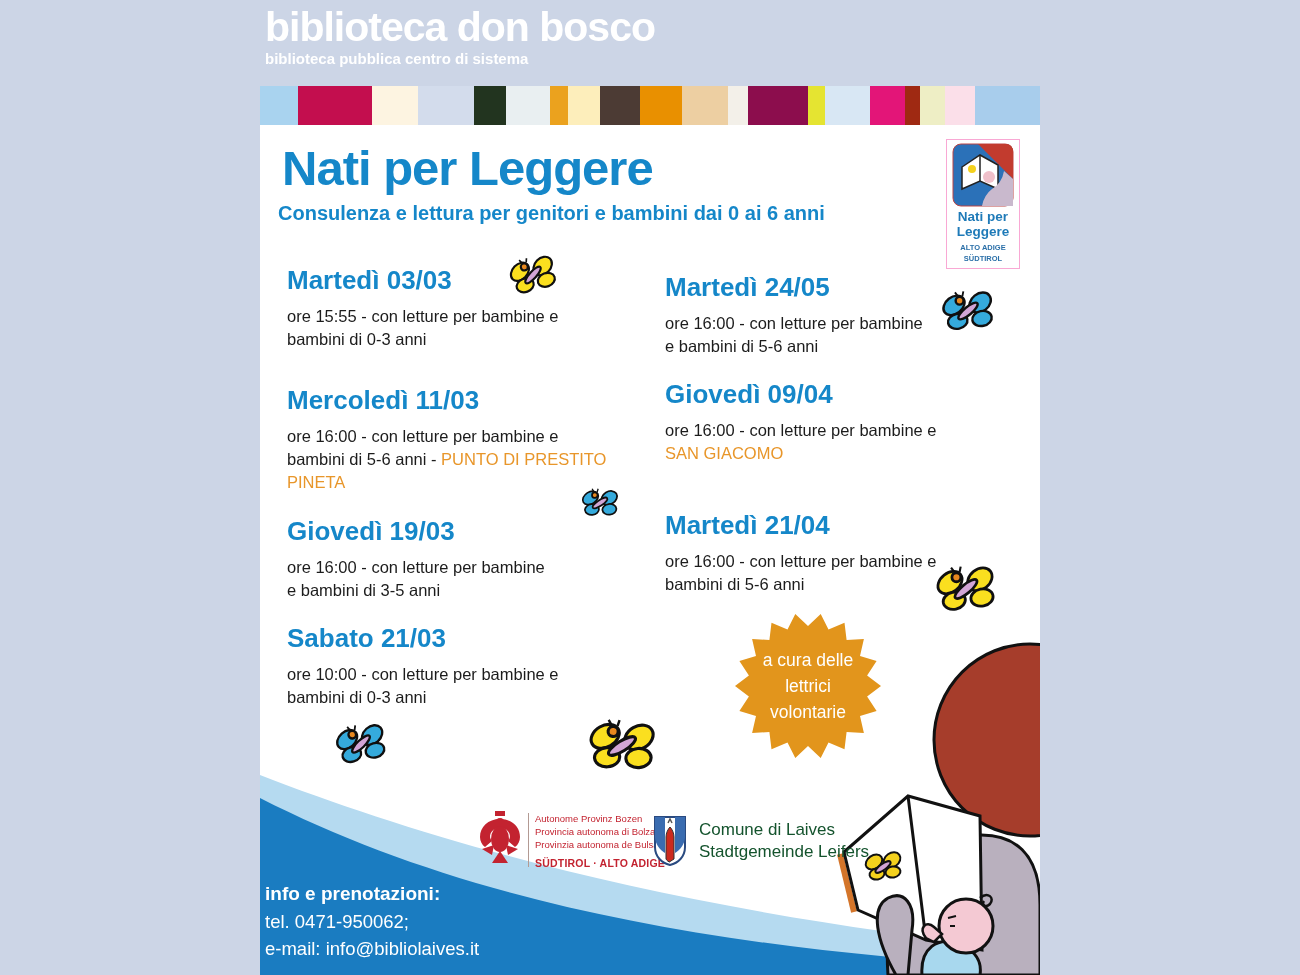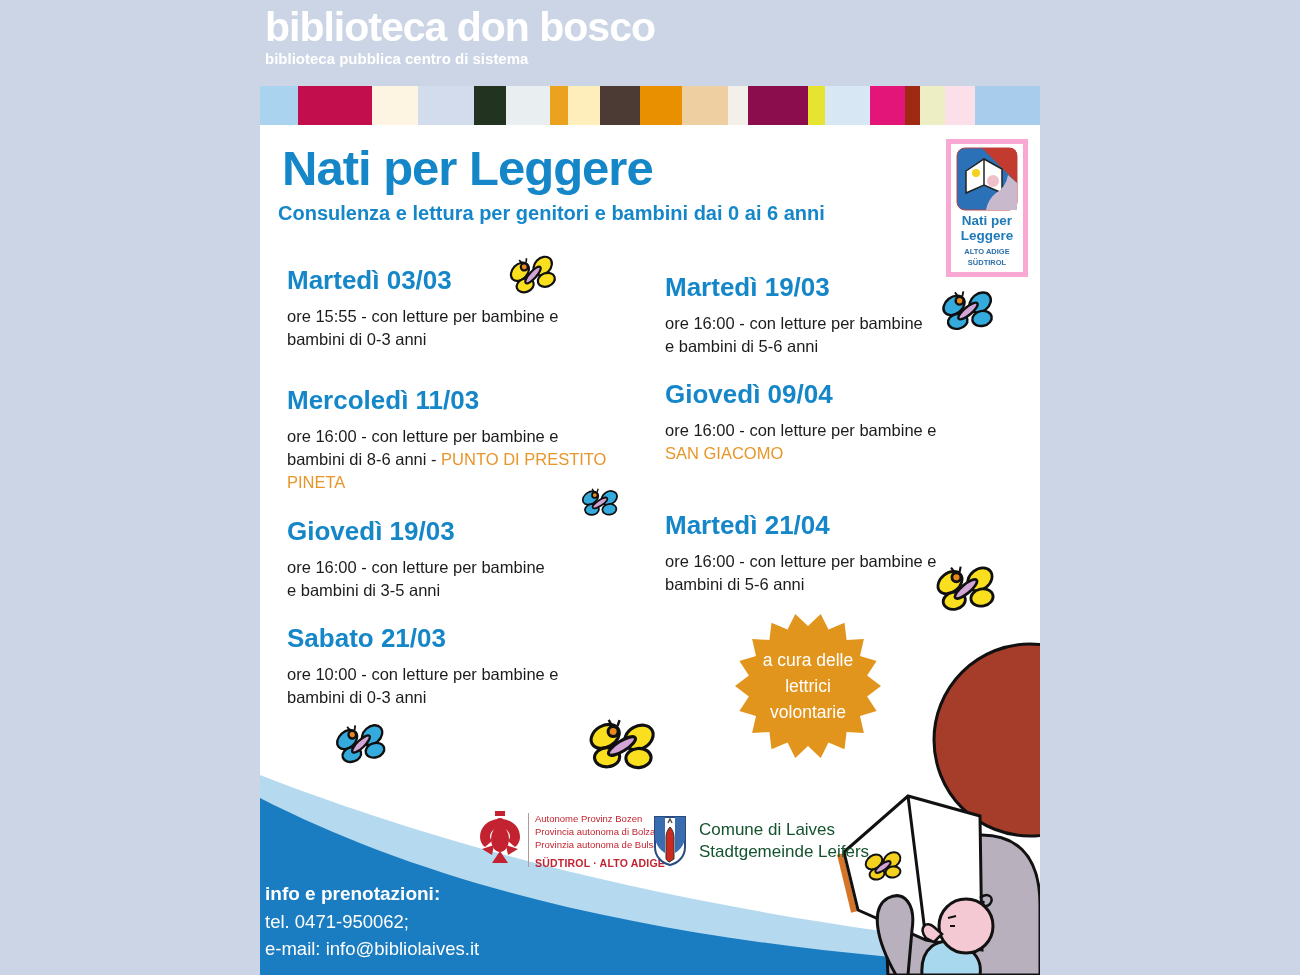--- a/index.html
+++ b/index.html
@@ -13,21 +13,21 @@
   .brand{position:absolute;left:5px;top:6px;color:#ffffff;}
   .brand h1{margin:0;font-size:41px;font-weight:bold;line-height:1.05;letter-spacing:-1px;}
   .brand .sub{font-size:15px;font-weight:bold;margin-top:1px;letter-spacing:0;}
   .stripe{position:absolute;left:0;top:86px;width:780px;height:39px;display:flex;}
   .stripe div{height:100%;flex:0 0 auto;}
   
   .paper{position:absolute;left:0;top:125px;width:780px;height:850px;background:#ffffff;}
   .title{position:absolute;left:18px;top:11px;margin:4px;font-size:49px;font-weight:bold;color:#1587c9;letter-spacing:-1px;}
   .subtitle{position:absolute;left:18px;top:77px;margin:0;font-size:20px;font-weight:bold;color:#1587c9;}
   
-  .npl{position:absolute;left:686px;top:14px;width:72px;height:128px;background:#fff;border:5px solid #f9a8d4;text-align:center;}
+  .npl{position:absolute;left:686px;top:14px;width:72px;height:128px;background:#fff;border:1px solid #f9a8d4;text-align:center;}
   .npl svg{display:block;margin:3px auto 2px auto;}
   .npl-name{color:#1e7ab8;font-weight:bold;font-size:13.5px;line-height:1.12;}
   .npl-region{color:#2a6fa8;font-weight:bold;font-size:7.5px;line-height:1.4;margin-top:4px;}
   
   .event{position:absolute;width:360px;}
   .event.left{left:27px;}
   .event.right{left:405px;}
   .etitle{margin:0 0 9px 0;font-size:26px;font-weight:bold;color:#1587c9;}
   .ebody{margin:0;font-size:16.5px;color:#1c1c1c;line-height:23px;}
   .row{display:block;}
@@ -121,21 +121,21 @@
       <p class="ebody">
         <span class="row"><span>ore 15:55 - con letture per bambine e</span><span class="hl"></span></span>
         <span class="row"><span>bambini di 0-3 anni</span><span class="hl"></span></span>
 
       </p>
     </div>
     <div class="event left" style="top:260px">
       <h3 class="etitle">Mercoledì 11/03</h3>
       <p class="ebody">
         <span class="row"><span>ore 16:00 - con letture per bambine e</span><span class="hl"></span></span>
-        <span class="row"><span>bambini di 8-6 anni - </span><span class="hl">PUNTO DI PRESTITO</span></span>
+        <span class="row"><span>bambini di 5-6 anni - </span><span class="hl">PUNTO DI PRESTITO</span></span>
         <span class="row"><span></span><span class="hl">PINETA</span></span>
       </p>
     </div>
     <div class="event left" style="top:391px">
       <h3 class="etitle">Giovedì 19/03</h3>
       <p class="ebody">
         <span class="row"><span>ore 16:00 - con letture per bambine</span><span class="hl"></span></span>
         <span class="row"><span>e bambini di 3-5 anni</span><span class="hl"></span></span>
 
       </p>
@@ -143,21 +143,21 @@
     <div class="event left" style="top:498px">
       <h3 class="etitle">Sabato 21/03</h3>
       <p class="ebody">
         <span class="row"><span>ore 10:00 - con letture per bambine e</span><span class="hl"></span></span>
         <span class="row"><span>bambini di 0-3 anni</span><span class="hl"></span></span>
 
       </p>
     </div>
 
     <div class="event right" style="top:147px">
-      <h3 class="etitle">Martedì 19/03</h3>
+      <h3 class="etitle">Martedì 24/05</h3>
       <p class="ebody">
         <span class="row"><span>ore 16:00 - con letture per bambine</span><span class="hl"></span></span>
         <span class="row"><span>e bambini di 5-6 anni</span><span class="hl"></span></span>
 
       </p>
     </div>
     <div class="event right" style="top:254px">
       <h3 class="etitle">Giovedì 09/04</h3>
       <p class="ebody">
         <span class="row"><span>ore 16:00 - con letture per bambine e</span><span class="hl"></span></span>

